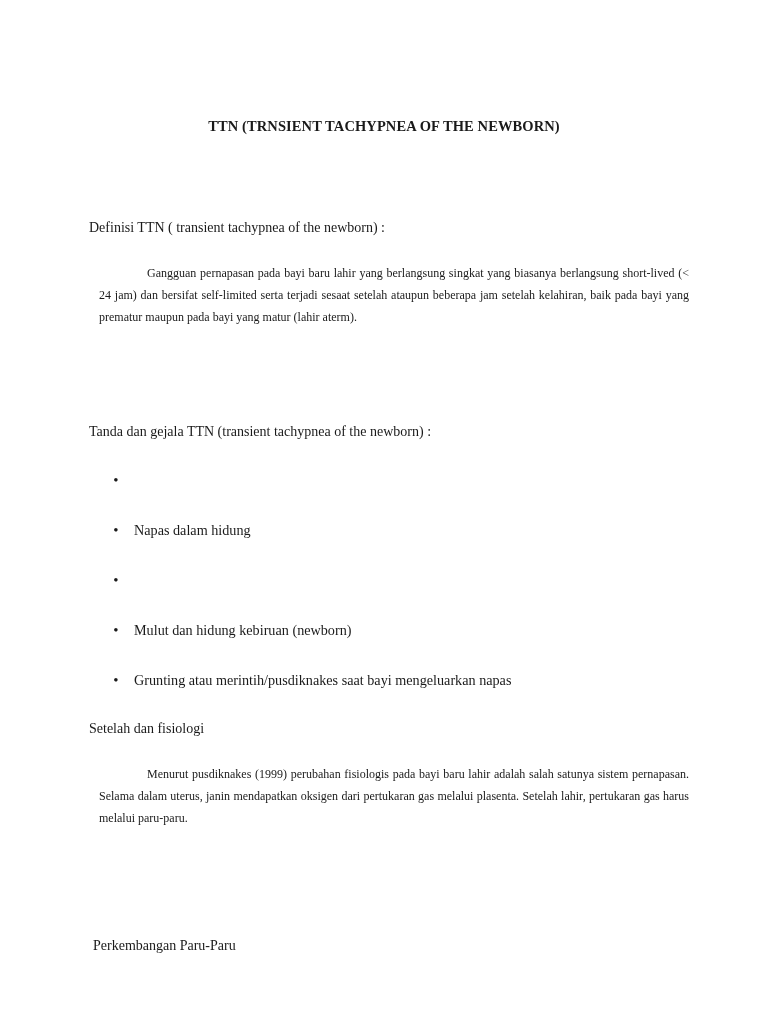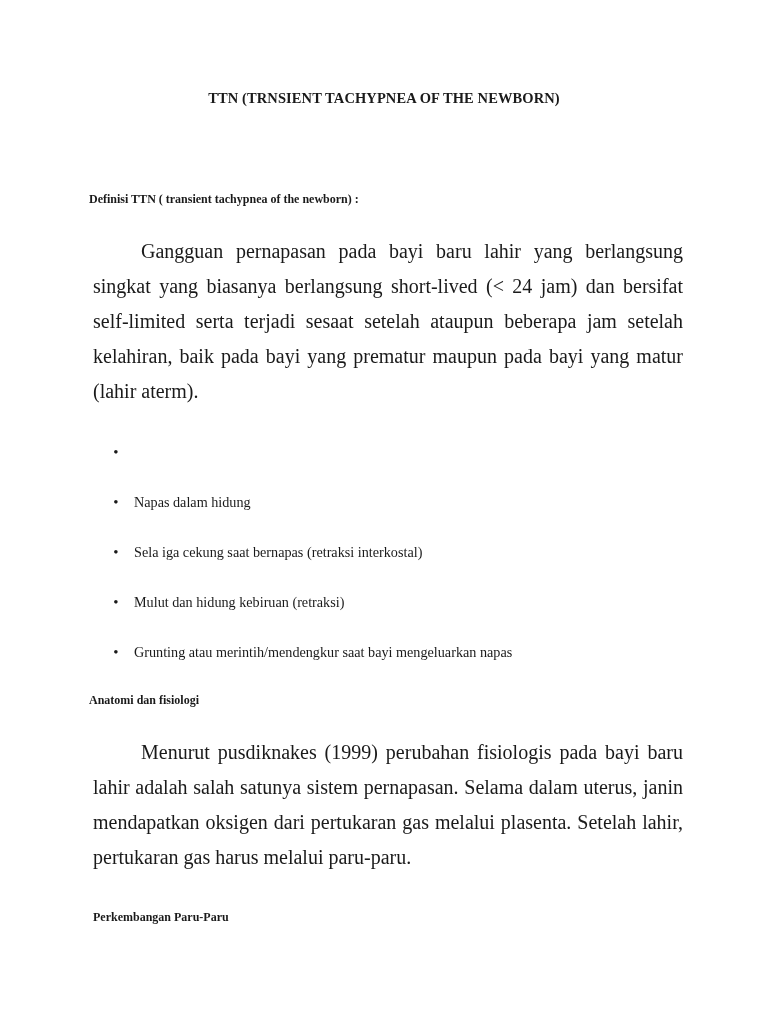--- a/index.html
+++ b/index.html
@@ -15,20 +15,21 @@
     color: #1a1a1a;
     -webkit-font-smoothing: antialiased;
     overflow: hidden;
   }
   .page {
     position: relative;
     width: 768px;
     height: 968px;
     background: #ffffff;
     box-sizing: border-box;
+    margin-top: 28px;
   }
   .content {
     position: absolute;
     left: 89px;
     top: 0;
     width: 590px;
   }
 
   
   .doc-title {
@@ -36,38 +37,38 @@
     padding-top: 90px;
     text-align: center;
     font-size: 14.5px;
     font-weight: bold;
     letter-spacing: 0.1px;
     line-height: 1.2;
   }
 
   
   .section-heading {
-    font-size: 12px;
-    font-weight: bold;
+    font-size: 14px;
+    font-weight: normal;
     line-height: 1.2;
     margin: 0;
   }
   .heading-definisi  { position: absolute; top: 192px; left: 0; }
   .heading-tanda     { position: absolute; top: 396px; left: 0; }
   .heading-anatomi   { position: absolute; top: 693px; left: 0; }
   .heading-perkembangan { position: absolute; top: 910px; left: 4px; }
 
   
   .body-para {
     position: absolute;
-    left: 4px;
+    left: 10px;
     width: 590px;
     margin: 0;
-    font-size: 20px;
-    line-height: 35px;
+    font-size: 12px;
+    line-height: 22px;
     text-align: justify;
     text-justify: inter-word;
     text-indent: 48px;
     hyphens: none;
   }
   .para-definisi { top: 234px; }
   .para-anatomi  { top: 735px; }
 
   
   .bullet-list {
@@ -105,43 +106,43 @@
 
 <div class="page">
   <div class="content">
 
     <h1 class="doc-title">TTN (TRNSIENT TACHYPNEA OF THE NEWBORN)</h1>
 
     <h2 class="section-heading heading-definisi">Definisi TTN ( transient tachypnea of the newborn) :</h2>
 
     <p class="body-para para-definisi">Gangguan pernapasan pada bayi baru lahir yang berlangsung singkat yang biasanya berlangsung short-lived (&lt; 24 jam) dan bersifat self-limited serta terjadi sesaat setelah ataupun beberapa jam setelah kelahiran, baik pada bayi yang prematur maupun pada bayi yang matur (lahir aterm).</p>
 
+    <h2 class="section-heading heading-tanda">Tanda dan gejala TTN (transient tachypnea of the newborn) :</h2>
 
     <ul class="bullet-list">
       <li class="bullet-item">
         <span class="bullet-marker">•</span>
       </li>
       <li class="bullet-item">
         <span class="bullet-marker">•</span>
         <span class="bullet-text">Napas dalam hidung</span>
       </li>
       <li class="bullet-item">
         <span class="bullet-marker">•</span>
-        <span class="bullet-text">Sela iga cekung saat bernapas (retraksi interkostal)</span>
       </li>
       <li class="bullet-item">
         <span class="bullet-marker">•</span>
-        <span class="bullet-text">Mulut dan hidung kebiruan (retraksi)</span>
+        <span class="bullet-text">Mulut dan hidung kebiruan (newborn)</span>
       </li>
       <li class="bullet-item">
         <span class="bullet-marker">•</span>
-        <span class="bullet-text">Grunting atau merintih/mendengkur saat bayi mengeluarkan napas</span>
+        <span class="bullet-text">Grunting atau merintih/pusdiknakes saat bayi mengeluarkan napas</span>
       </li>
     </ul>
 
-    <h2 class="section-heading heading-anatomi">Anatomi dan fisiologi</h2>
+    <h2 class="section-heading heading-anatomi">Setelah dan fisiologi</h2>
 
     <p class="body-para para-anatomi">Menurut pusdiknakes (1999) perubahan fisiologis pada bayi baru lahir adalah salah satunya sistem pernapasan. Selama dalam uterus, janin mendapatkan oksigen dari pertukaran gas melalui plasenta. Setelah lahir, pertukaran gas harus melalui paru-paru.</p>
 
     <h2 class="section-heading heading-perkembangan">Perkembangan Paru-Paru</h2>
 
   </div>
 </div>
 
 </body></html>

